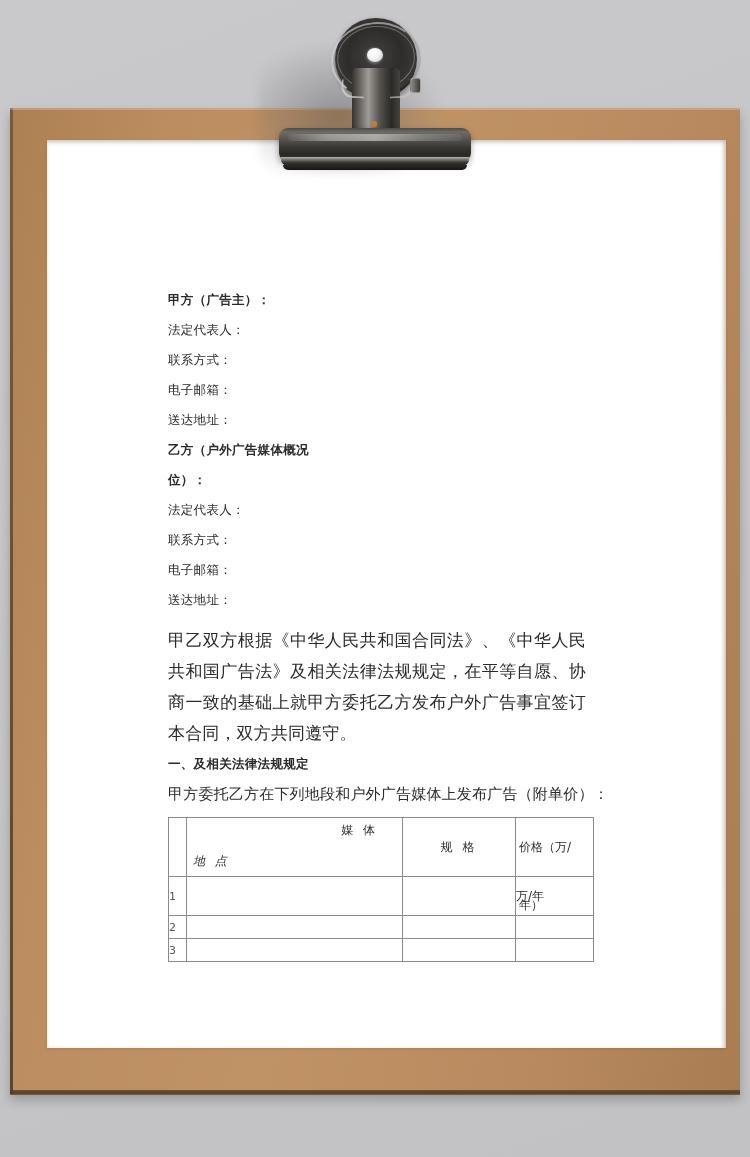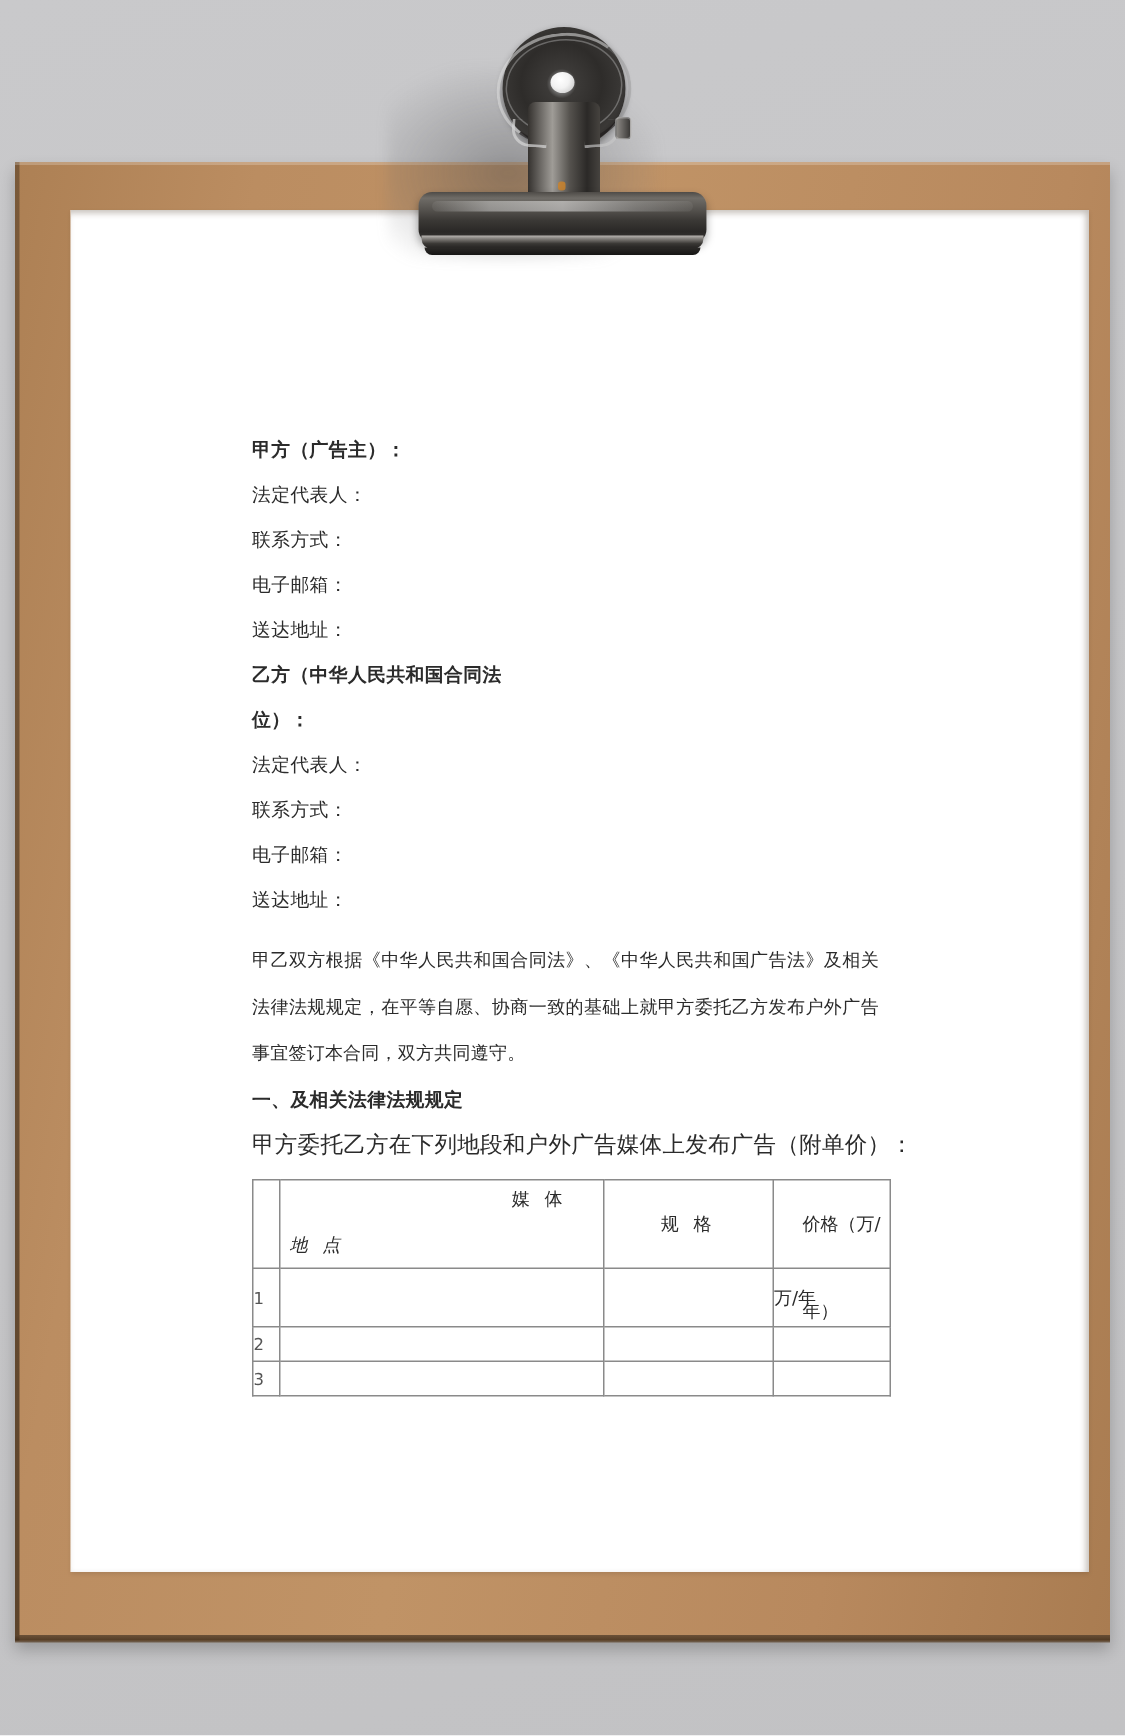--- a/index.html
+++ b/index.html
@@ -248,21 +248,21 @@
     line-height: 30px;
     letter-spacing: .3px;
     white-space: nowrap;
   }
   .line.bold {
     font-weight: bold;
   }
   .gap-sm { height: 10px; }
 
   .para {
-    font-size: 12px;
+    font-size: 17px;
     line-height: 31px;
     letter-spacing: .15px;
     width: 418px;
     text-align: justify;
     text-justify: inter-ideograph;
   }
   .heading {
     font-size: 12.5px;
     font-weight: bold;
     line-height: 30px;
@@ -313,21 +313,20 @@
   }
   .hdr-center {
     height: 58px;
     text-align: center;
     letter-spacing: 3px;
   }
   .hdr-left {
     height: 58px;
     padding-left: 3px;
     text-align: left;
-    margin-left: 16px;
   }
   .idx-cell {
     height: 58px;
     font-size: 11px;
     color: #555;
     padding-left: 2px;
     vertical-align: top;
     padding-top: 22px;
   }
   .row-tall td { height: 38px; }
@@ -360,21 +359,21 @@
     <div class="paper-inner">
 
       <div class="doc">
 
         <div class="line bold">甲方（广告主）：</div>
         <div class="line">法定代表人：</div>
         <div class="line">联系方式：</div>
         <div class="line">电子邮箱：</div>
         <div class="line">送达地址：</div>
 
-        <div class="line bold">乙方（中华人民共和国合同法</div>
+        <div class="line bold">乙方（户外广告媒体概况</div>
         <div class="line bold">位）：</div>
         <div class="line">法定代表人：</div>
         <div class="line">联系方式：</div>
         <div class="line">电子邮箱：</div>
         <div class="line">送达地址：</div>
 
         <div class="gap-sm"></div>
 
         <div class="para">甲乙双方根据《中华人民共和国合同法》、《中华人民共和国广告法》及相关法律法规规定，在平等自愿、协商一致的基础上就甲方委托乙方发布户外广告事宜签订本合同，双方共同遵守。</div>
 

